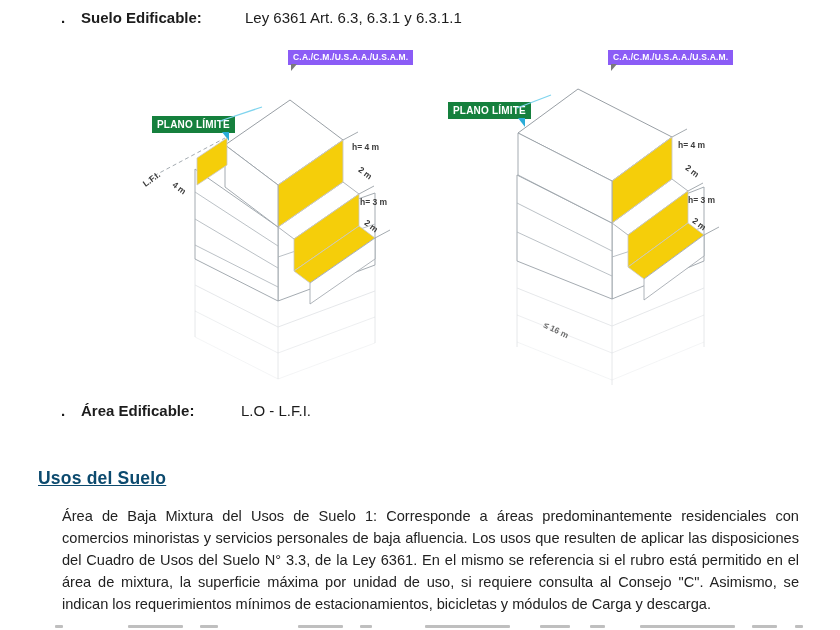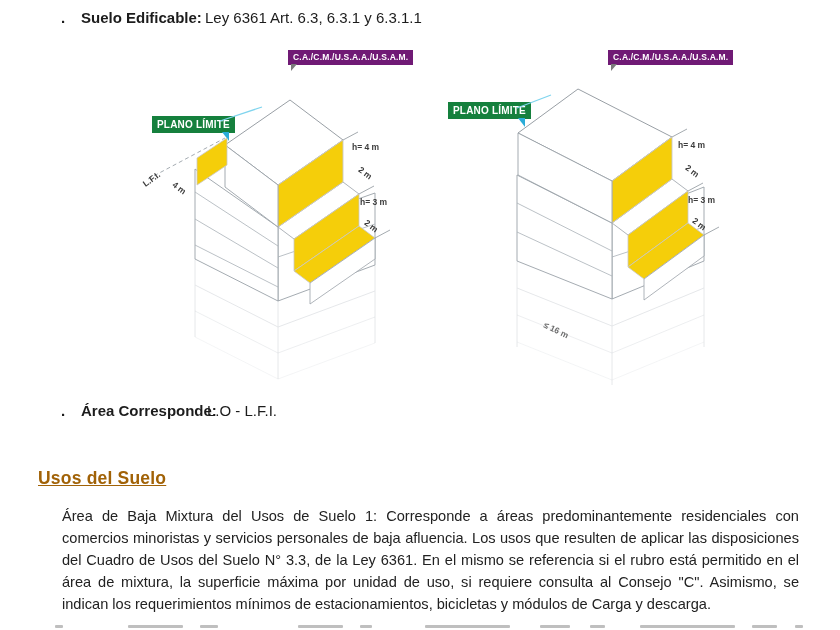--- a/index.html
+++ b/index.html
@@ -1,43 +1,43 @@
 <!DOCTYPE html>
 <html><head>
 <meta charset="utf-8">
 <style>
   html,body{margin:0;padding:0;}
   body{width:840px;height:630px;background:#ffffff;position:relative;overflow:hidden;
        font-family:"Liberation Sans", sans-serif;color:#1c1c1c;}
-  .abs{position:absolute;}
+  .abs{position:absolute;margin-left:40px;}
   
   .bullet-row{position:absolute;left:0;width:840px;font-size:15px;white-space:nowrap;}
   .bullet-dot{position:absolute;left:61px;top:0;font-weight:bold;}
   .bullet-label{position:absolute;left:81px;top:0;font-weight:bold;}
   
   #figure{position:absolute;left:0;top:42px;width:840px;height:360px;}
   .diagram{position:absolute;top:0;height:360px;}
   #diagram-left{left:130px;width:300px;}
   #diagram-right{left:440px;width:300px;}
-  .code-tag{position:absolute;height:15px;background:#701a75;color:#fff;
+  .code-tag{position:absolute;height:15px;background:#8b5cf6;color:#fff;
             font-size:8.5px;font-weight:bold;line-height:15px;padding:0 5px;letter-spacing:.2px;}
   .code-tag::after{content:"";position:absolute;left:3px;bottom:-6px;width:0;height:0;
             border-top:7px solid #7B7B7B;border-right:6px solid transparent;}
   .plano-tag{position:absolute;height:17px;background:#15803d;color:#fff;
             font-size:10px;font-weight:bold;line-height:17px;padding:0 5px;letter-spacing:.2px;}
   .plano-tag::after{content:"";position:absolute;right:6px;bottom:-8px;width:0;height:0;
             border-top:9px solid #2BACD8;border-left:7px solid transparent;}
   .measure{position:absolute;font-size:8.5px;font-weight:bold;color:#3b3b3b;white-space:nowrap;}
   .rot-dr{transform:rotate(36deg);}
   .rot-ur{transform:rotate(-36deg);}
   .rot-base{transform:rotate(26deg);color:#6d6d6d;}
   svg{position:absolute;left:0;top:33px;}
   
   #section-heading{position:absolute;left:38px;top:468px;font-size:17.5px;font-weight:bold;
-            color:#a16207;text-decoration:underline;letter-spacing:.2px;}
+            color:#0c4a6e;text-decoration:underline;letter-spacing:.2px;}
   #body-paragraph{position:absolute;left:62px;top:505px;width:737px;font-size:14.6px;
             line-height:22px;text-align:justify;color:#222;}
   
   #clipped-line{position:absolute;left:0;top:621px;width:840px;height:9px;overflow:hidden;}
   #clipped-line span{position:absolute;top:4px;height:3px;background:#bfbfbf;display:block;border-radius:1px;}
 </style>
 </head>
 <body>
 
 <div class="bullet-row" style="top:9px;">
@@ -183,22 +183,22 @@
     <span class="measure" style="left:238px;top:98px;">h= 4 m</span>
     <span class="measure rot-dr" style="left:245px;top:124px;">2 m</span>
     <span class="measure" style="left:248px;top:153px;">h= 3 m</span>
     <span class="measure rot-dr" style="left:252px;top:177px;">2 m</span>
     <span class="measure rot-base" style="left:103px;top:283px;">≤ 16 m</span>
   </div>
 </div>
 
 <div class="bullet-row" style="top:402px;">
   <span class="bullet-dot">.</span>
-  <span class="bullet-label">Área Corresponde:</span>
-  <span class="abs" style="left:207px;">L.O - L.F.I.</span>
+  <span class="bullet-label">Área Edificable:</span>
+  <span class="abs" style="left:201px;">L.O - L.F.I.</span>
 </div>
 
 <div id="section-heading">Usos del Suelo</div>
 
 <div id="body-paragraph">Área de Baja Mixtura del Usos de Suelo 1:  Corresponde a áreas predominantemente residenciales con comercios minoristas y servicios personales de baja afluencia. Los usos que resulten de aplicar las disposiciones del Cuadro de Usos del Suelo N° 3.3, de la Ley 6361. En el mismo se referencia si el rubro está permitido en el área de mixtura, la superficie máxima por unidad de uso, si requiere consulta al Consejo "C". Asimismo, se indican los requerimientos mínimos de estacionamientos, bicicletas y módulos de Carga y descarga.</div>
 
 <div id="clipped-line">
   <span style="left:55px;width:8px;"></span>
   <span style="left:128px;width:55px;"></span>
   <span style="left:200px;width:18px;"></span>

